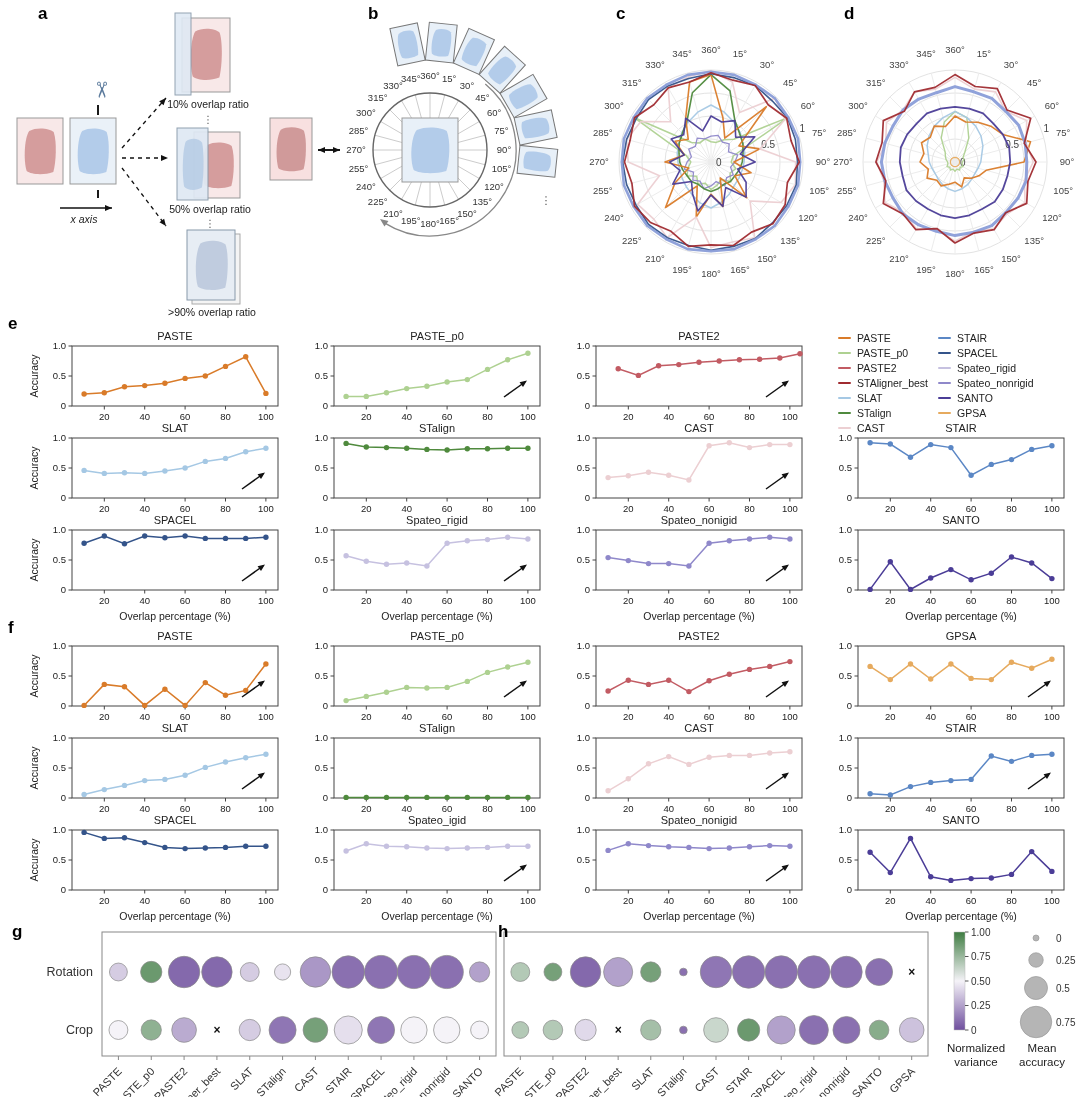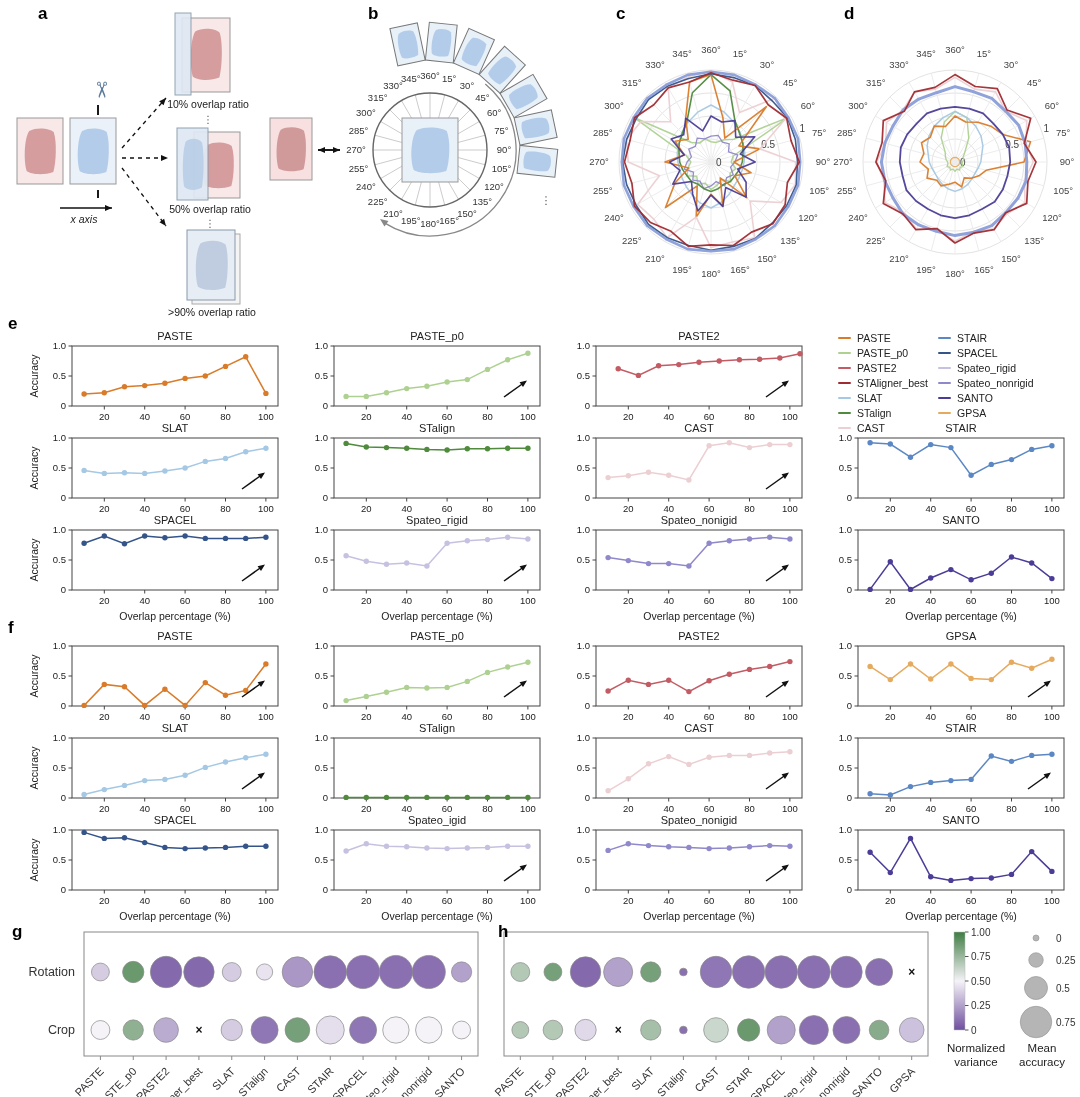--- a/index.html
+++ b/index.html
@@ -1192,21 +1192,21 @@
           <circle cx="138.9" cy="66.4" r="2.7" fill="#4b3d97"></circle>
           <circle cx="159.1" cy="64.6" r="2.7" fill="#4b3d97"></circle>
           <circle cx="179.3" cy="64.0" r="2.7" fill="#4b3d97"></circle>
           <circle cx="199.5" cy="60.4" r="2.7" fill="#4b3d97"></circle>
           <circle cx="219.7" cy="37.6" r="2.7" fill="#4b3d97"></circle>
           <circle cx="239.9" cy="57.4" r="2.7" fill="#4b3d97"></circle>
         </svg>
       </div>
     </div>
 
-  <div id="bubble-g" class="abs" style="left:10px;top:928px">
+  <div id="bubble-g" class="abs" style="left:28px;top:928px">
       <svg width="472" height="168">
         <rect x="74" y="4" width="394" height="124" fill="#fff" stroke="#888"></rect>
         <text x="65" y="48" font-size="12.5" text-anchor="end" fill="#333" font-family="&quot;Liberation Sans&quot;,sans-serif">Rotation</text>
         <text x="65" y="106" font-size="12.5" text-anchor="end" fill="#333" font-family="&quot;Liberation Sans&quot;,sans-serif">Crop</text>
         <line x1="90.41666666666667" y1="128" x2="90.41666666666667" y2="132" stroke="#888"></line>
         <text x="94.41666666666667" y="144" font-size="11" text-anchor="end" fill="#333" font-family="&quot;Liberation Sans&quot;,sans-serif" transform="rotate(-45 94.41666666666667 144)">PASTE</text>
         <circle cx="90.41666666666667" cy="44" r="8.95" fill="rgb(213,204,226)" stroke="#8a8a8a" stroke-width="0.7"></circle>
         <circle cx="90.41666666666667" cy="102" r="9.46" fill="rgb(245,243,248)" stroke="#8a8a8a" stroke-width="0.7"></circle>
         <line x1="123.25" y1="128" x2="123.25" y2="132" stroke="#888"></line>
         <text x="127.25" y="144" font-size="11" text-anchor="end" fill="#333" font-family="&quot;Liberation Sans&quot;,sans-serif" transform="rotate(-45 127.25 144)">PASTE_p0</text>

